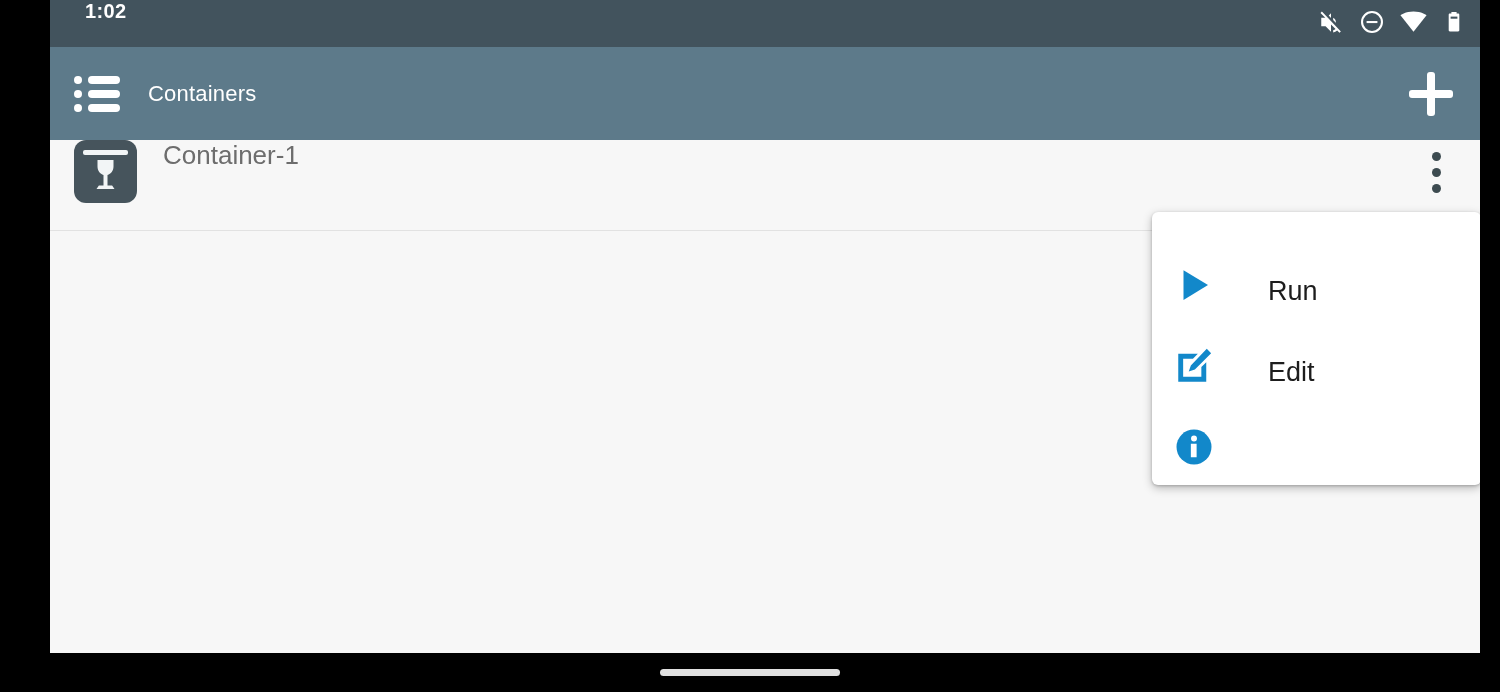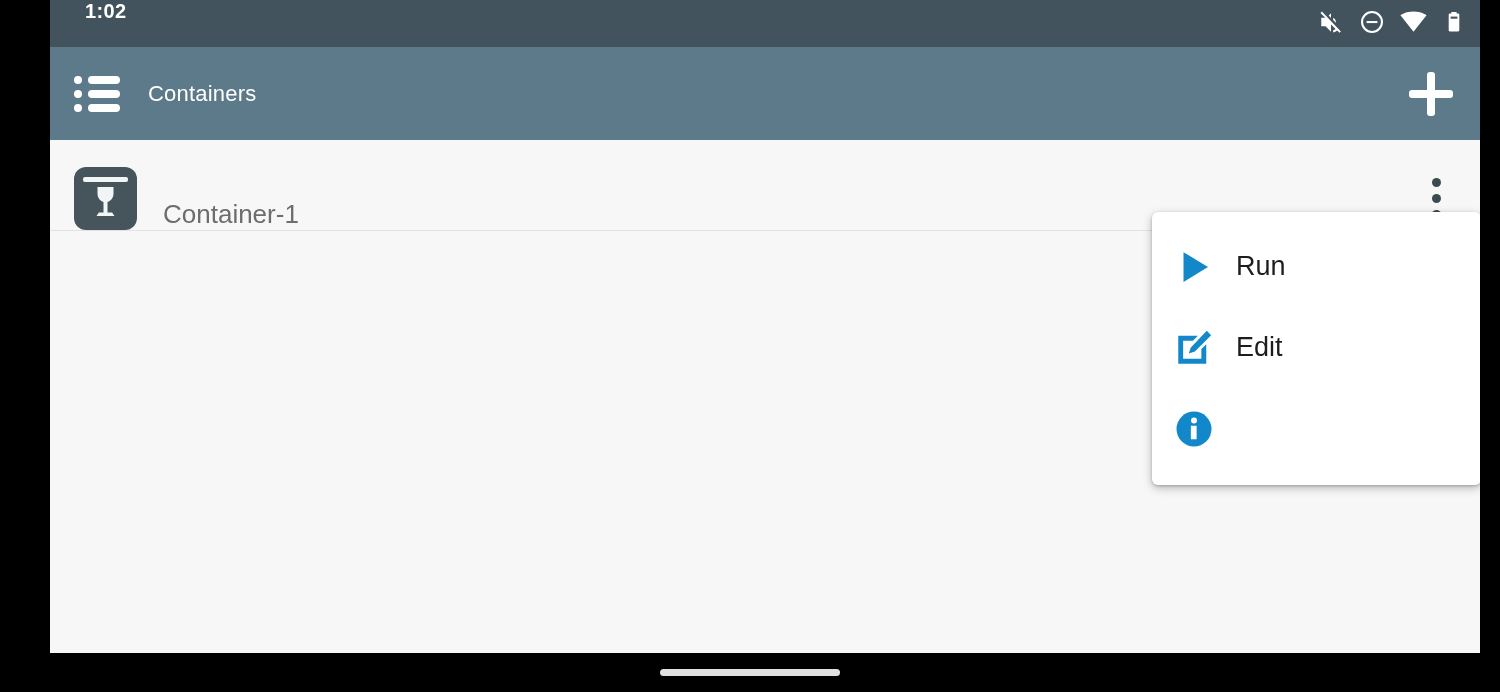--- a/index.html
+++ b/index.html
@@ -83,21 +83,21 @@
   }
   #add-button::before { left:9px; top:27px; width:44px; height:8px; }
   #add-button::after  { top:9px; left:27px; height:44px; width:8px; }
 
   
   #list { background:#f7f7f7; }
   .list-row {
     position:relative;
     height:91px;
     display:flex;
-    align-items:flex-end;
+    align-items:flex-start;
     padding:0 22px 0 24px;
     border-bottom:1px solid #e2e2e2;
     background:#f7f7f7;
     cursor:pointer;
   }
   .container-icon {
     width:63px; height:63px;
     border-radius:12px;
     background:#46545c;
     position:relative;
@@ -134,23 +134,24 @@
     width:329px;
     background:#ffffff;
     border-radius:6px;
     box-shadow:0 3px 10px rgba(0,0,0,0.26), 0 1px 3px rgba(0,0,0,0.20);
     padding:14px 0 16px 0;
     overflow:hidden;
   }
   .popup-item {
     height:81px;
     display:flex;
-    align-items:center;
+    align-items:flex-end;
     padding:0 20px;
     cursor:pointer;
+    gap:32px;
   }
   .popup-icon {
     width:44px; height:44px;
     flex:none;
     display:flex; align-items:center; justify-content:center;
   }
   .popup-label {
     margin-left:20px;
     font-size:27px;
     color:#1d1d1d;

